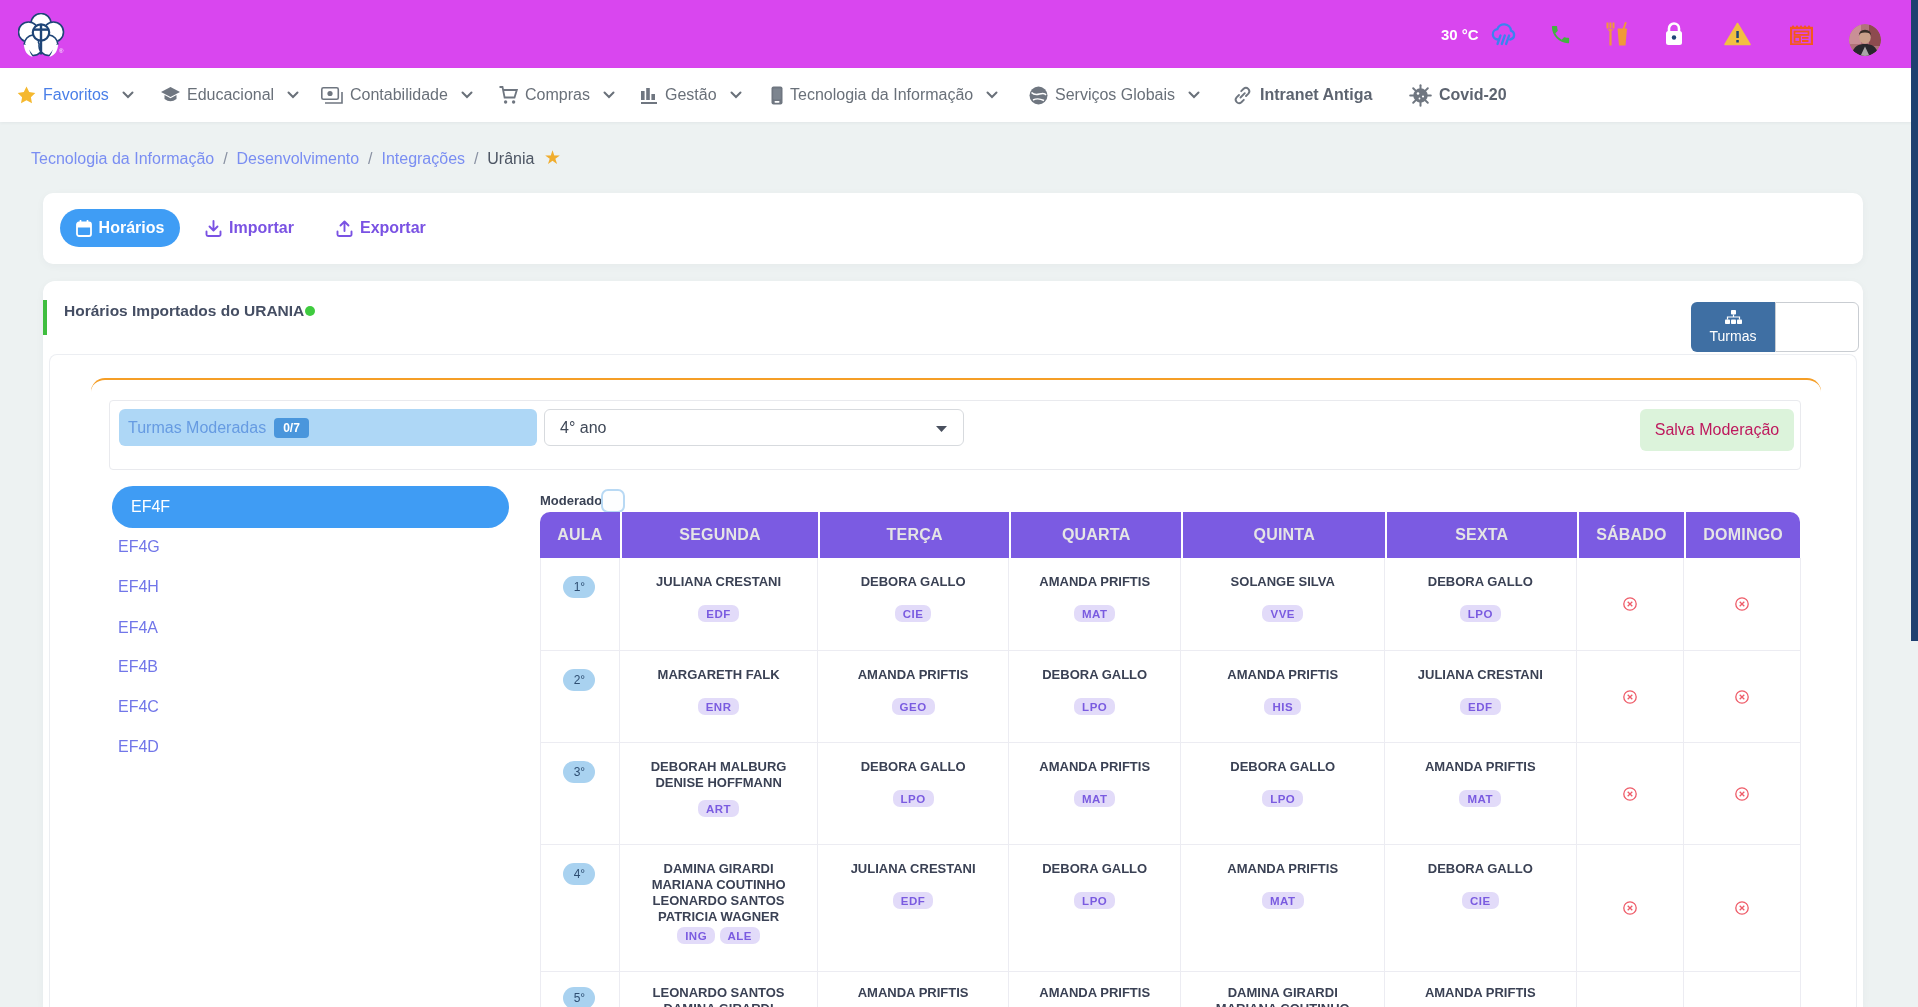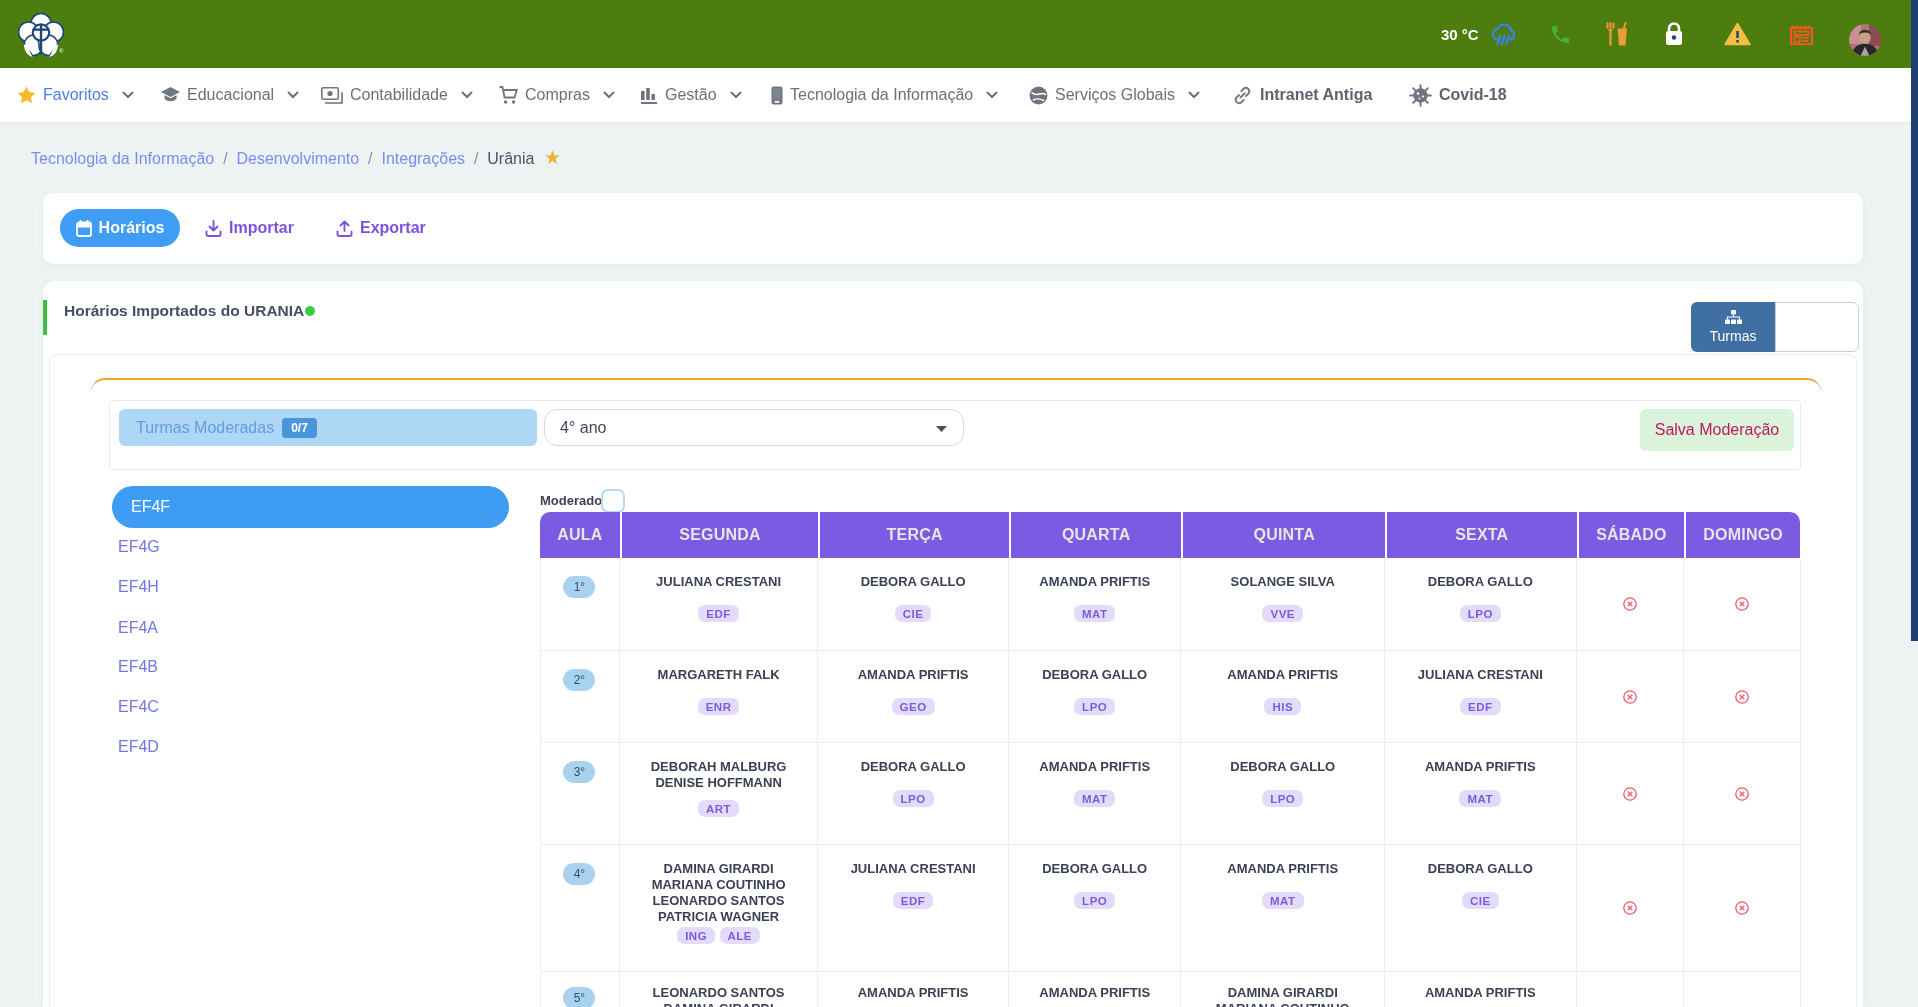--- a/index.html
+++ b/index.html
@@ -1,20 +1,20 @@
 <!DOCTYPE html>
 <html><head>
 <meta charset="utf-8">
 <style>
 * { margin:0; padding:0; box-sizing:border-box; }
 html,body { width:1918px; height:1007px; overflow:hidden; }
 body { background:#edf2f2; font-family:"Liberation Sans", sans-serif; position:relative; }
 
 
-.navbar { position:absolute; top:0; left:0; width:1912px; height:68px; background:#4d7c0f; }
+.navbar { position:absolute; top:0; left:0; width:1912px; height:68px; background:#d946ef; }
 .logo { position:absolute; left:18px; top:13px; }
 .temp { position:absolute; left:1441px; top:26px; color:#fff; font-size:15px; font-weight:bold; }
 .nico { position:absolute; }
 .avatar { position:absolute; left:1849px; top:24px; width:32px; height:32px; border-radius:50%; overflow:hidden; }
 
 
 .menubar { position:absolute; top:68px; left:0; width:1918px; height:54px; background:#fff; box-shadow:0 1px 3px rgba(40,50,70,0.06); }
 .mitem { position:absolute; top:0; height:54px; display:flex; align-items:center; gap:7px; font-size:16px; color:#697079; }
 .mitem svg { flex:0 0 auto; }
 .caret { margin-left:6px; }
@@ -32,23 +32,23 @@
 
 .maincard { position:absolute; left:43px; top:281px; width:1820px; height:726px; background:#fff; border-radius:12px 12px 0 0; box-shadow:0 2px 8px rgba(50,60,80,0.04); }
 .greenbar { position:absolute; left:0px; top:19px; width:4px; height:35px; background:#3fbe3f; }
 .cardtitle { position:absolute; left:21px; top:21px; font-size:15.5px; font-weight:bold; color:#454e63; }
 .greendot { position:absolute; left:262px; top:25px; width:10px; height:10px; border-radius:50%; background:#3fcb3f; }
 .tg-blue { position:absolute; left:1648px; top:21px; width:84px; height:50px; background:#3f6fa3; border-radius:6px 0 0 6px; color:#fff; display:flex; flex-direction:column; align-items:center; justify-content:center; gap:3px; font-size:14px; }
 .tg-white { position:absolute; left:1732px; top:21px; width:84px; height:50px; background:#fff; border:1px solid #c9cdd2; border-radius:0 6px 6px 0; }
 .subpanel { position:absolute; left:6px; top:73px; width:1808px; height:653px; border:1px solid #eceef2; border-bottom:none; border-radius:8px 8px 0 0; }
 .orangepanel { position:absolute; left:48px; top:97px; width:1730px; height:629px; border-top:2px solid #f59e26; border-radius:14px 14px 0 0; }
 .filterrow { position:absolute; left:66px; top:119px; width:1692px; height:70px; border:1px solid #e9eaee; border-radius:4px; background:#fff; }
-.tm-input { position:absolute; left:9px; top:8px; width:418px; height:37px; background:#aed7f6; border-radius:6px; display:flex; align-items:center; padding-left:17px; gap:8px; font-size:16px; color:#669be2; }
+.tm-input { position:absolute; left:9px; top:8px; width:418px; height:37px; background:#aed7f6; border-radius:6px; display:flex; align-items:center; padding-left:9px; gap:8px; font-size:16px; color:#669be2; }
 .tm-badge { background:#4a96dc; color:#fff; font-size:12px; font-weight:bold; padding:3px 9px; border-radius:4px; }
-.sel { position:absolute; left:434px; top:8px; width:420px; height:37px; border:1px solid #d7dade; border-radius:13px; background:#fff; font-size:16px; color:#3f4857; display:flex; align-items:center; padding-left:15px; }
+.sel { position:absolute; left:434px; top:8px; width:420px; height:37px; border:1px solid #d7dade; border-radius:6px; background:#fff; font-size:16px; color:#3f4857; display:flex; align-items:center; padding-left:15px; }
 .sel .car { position:absolute; right:16px; top:16px; }
 .salva { position:absolute; left:1530px; top:8px; width:154px; height:42px; background:#dcf3db; border-radius:6px; color:#be185d; font-size:16px; display:flex; align-items:center; justify-content:center; }
 
 
 .ef-sel { position:absolute; left:69px; top:205px; width:397px; height:42px; border-radius:21px; background:#3f9cf4; color:#fff; font-size:16px; display:flex; align-items:center; padding-left:19px; }
 .ef { position:absolute; left:75px; font-size:16px; color:#7176e9; }
 
 
 .modlbl { position:absolute; left:497px; top:212px; font-size:13px; font-weight:bold; color:#3a4254; }
 .modchk { position:absolute; left:558px; top:208px; width:24px; height:24px; border:2px solid #b8d9f4; border-radius:7px; background:#fdfeff; }
@@ -241,21 +241,21 @@
             <path d="M18.8,4.2 l-2.4,2.4"></path>
             <path d="M6.6,16.4 l-2.4,2.4"></path>
           </g>
         </g>
         <g fill="#fff">
           <circle cx="9" cy="9.5" r="1.3"></circle>
           <circle cx="14" cy="12.5" r="1.1"></circle>
           <circle cx="10.5" cy="14.5" r="0.9"></circle>
         </g>
       </svg>
-    <span style="font-weight:bold; color:#5d6470;">Covid-18</span>
+    <span style="font-weight:bold; color:#5d6470;">Covid-20</span>
   </div>
 </div>
 
 <div class="crumb"><a>Tecnologia da Informação</a> &nbsp;/&nbsp; <a>Desenvolvimento</a> &nbsp;/&nbsp; <a>Integrações</a> &nbsp;/&nbsp; <span class="cur">Urânia</span> <span style="color:#f0ad2e; font-size:19px; margin-left:5px;">★</span></div>
 
 <div class="tabcard">
   <div class="pill-hor">
     <svg width="16" height="17" viewBox="0 0 16 17">
         <path d="M1,4.5 a2,2 0 0 1 2,-2 h10 a2,2 0 0 1 2,2 v3 H1 Z" fill="#fff"></path>
         <rect x="1" y="2.5" width="14" height="13.5" rx="2" fill="none" stroke="#fff" stroke-width="1.8"></rect>

